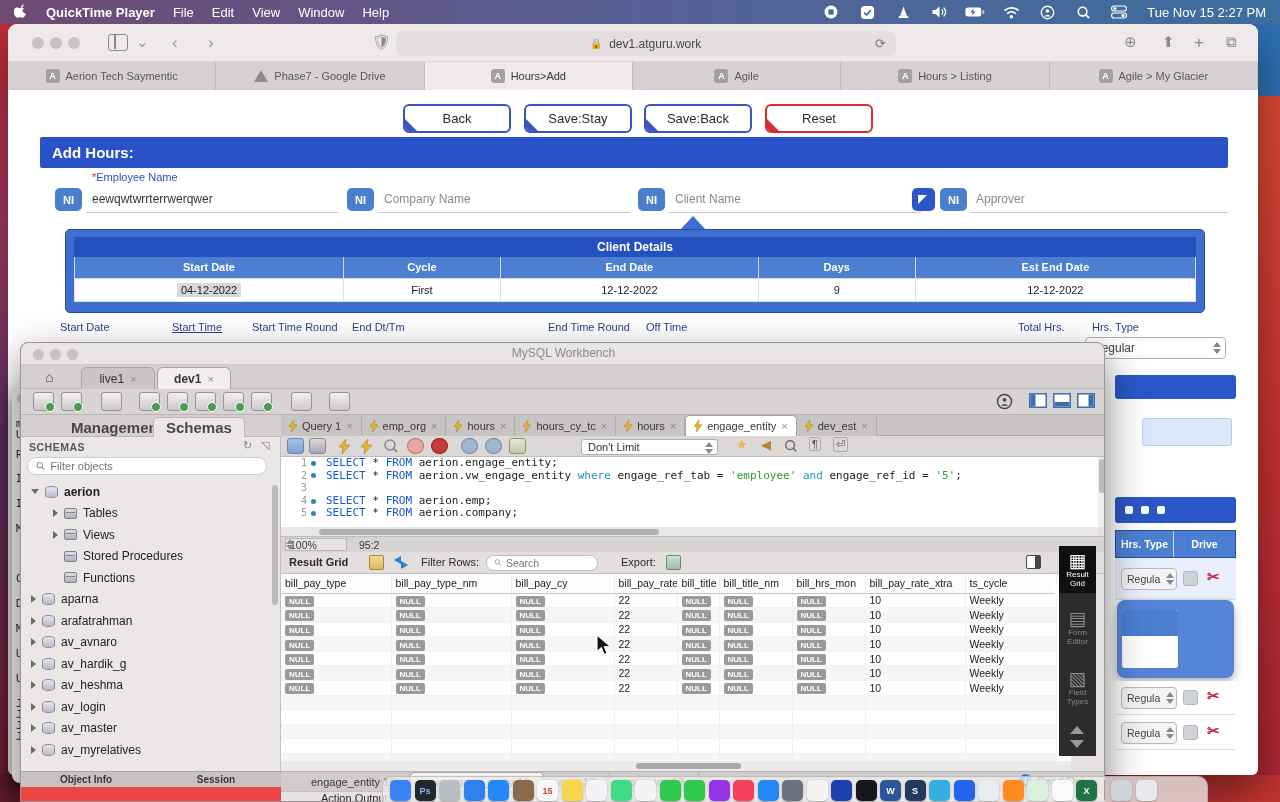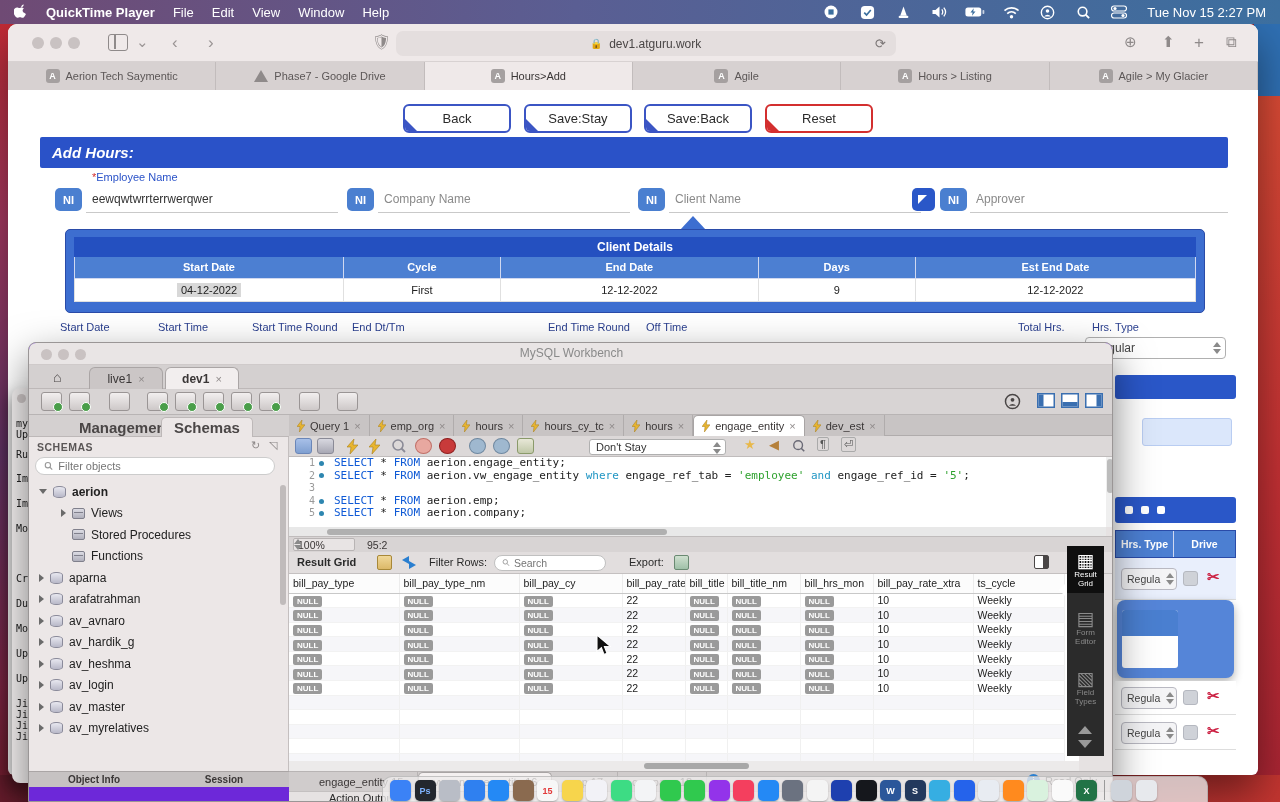--- a/index.html
+++ b/index.html
@@ -54,21 +54,21 @@
   
   .btn-action { position:absolute; top:80px; width:108px; height:29px; background:#fff; border-radius:6px;
     font-size:13px; color:#2a2a2a; display:flex; align-items:center; justify-content:center; }
   .btn-blue { border:2px solid #3b55c4; }
   .btn-red  { border:2px solid #d32f2f; }
   .btn-action::after { content:""; position:absolute; left:0; bottom:0; width:0; height:0;
     border-left:12px solid #3b55c4; border-top:12px solid transparent; border-bottom-left-radius:4px; }
   .btn-red::after { border-left-color:#d32f2f; }
 
   #pg-banner { left:32px; top:113px; width:1188px; height:31px; background:#2a52c8; color:#fff;
-    font-weight:bold; font-size:15px; display:flex; align-items:center; padding-left:12px; border-radius:2px;font-style:italic; }
+    font-weight:bold; font-size:15px; display:flex; align-items:center; padding-left:12px; border-radius:2px; }
   #emp-label { left:84px; top:147px; font-size:11px; color:#2a52c8; }
   #emp-label .req { color:#d32f2f; }
   .nib { position:absolute; top:164px; width:27px; height:23px; background:#4a7fd0; border-radius:5px; color:#fff;
     font-size:11px; font-weight:bold; display:flex; align-items:center; justify-content:center; }
   .fld-text { position:absolute; top:168px; font-size:12px; color:#333; }
   .fld-ph { color:#8a8a8a; }
   .fld-line { position:absolute; top:188px; height:1px; background:#c9c9c9; }
   #approver-flag { left:904px; top:164px; width:23px; height:23px; background:#2a57c8; border-radius:5px; }
   #approver-flag::after { content:""; position:absolute; left:6px; top:7px; width:0; height:0;
     border-top:9px solid #fff; border-right:9px solid transparent; }
@@ -114,21 +114,21 @@
   #rt-popup .card { position:absolute; left:5px; top:10px; width:56px; height:58px; background:#fff; border-radius:3px; overflow:hidden; }
   #rt-popup .card-head { height:26px; background:#4a7fd0; }
 
   
   #note-window { left:12px; top:388px; width:20px; height:395px; background:#f5f2f2; z-index:20;
     border-radius:8px 0 0 8px; box-shadow:-4px 6px 16px rgba(0,0,0,.35); overflow:hidden; }
   #note-dot { position:absolute; left:5px; top:6px; width:9px; height:9px; border-radius:50%; background:#cfc8c8; }
   .note-line { position:absolute; left:4px; font-size:10px; color:#222; font-family:"DejaVu Sans Mono", monospace; white-space:nowrap; }
 
   
-  #workbench { left:28px; top:342px; width:1085px; height:460px; z-index:30; background:#6d28d9;
+  #workbench { left:20px; top:342px; width:1085px; height:460px; z-index:30; background:#ef4444;
     border-radius:8px 8px 0 0; box-shadow:0 16px 40px rgba(0,0,0,.5); overflow:hidden; border:1px solid #9a9696; }
   #wb-titlebar { left:0; top:0; width:1085px; height:22px; background:#e9e5e5; border-bottom:1px solid #cfcaca; }
   #wb-title { position:absolute; left:0; top:3px; width:1085px; text-align:center; color:#8a8a8a; font-size:12px; }
   .wb-dot { position:absolute; top:6px; width:11px; height:11px; border-radius:50%; background:#c9c2c2; }
   #wb-connrow { left:0; top:22px; width:1085px; height:24px; background:#d4d0d0; border-bottom:1px solid #bdb8b8; }
   #wb-home { position:absolute; left:24px; top:4px; font-size:14px; color:#4a4646; }
   .conn-tab { position:absolute; top:2px; height:22px; width:74px; background:#cbc6c6; border:1px solid #aaa5a5;
     border-bottom:none; border-radius:6px 6px 0 0; font-size:12px; color:#3a3636; display:flex;
     align-items:center; justify-content:center; gap:6px; }
   .conn-tab.active { background:#f2eeee; font-weight:bold; }
@@ -393,21 +393,21 @@
               <td>12-12-2022</td>
               <td>9</td>
               <td>12-12-2022</td>
             </tr>
           </tbody>
       </table>
     </div>
 
     <div id="pg-timelabels">
         <span class="tlabel" style="left: 52px;">Start Date</span>
-        <span class="tlabel" style="left: 150px;">Start Time</span>
+        <span class="tlabel" style="left: 164px; text-decoration: underline;">Start Time</span>
         <span class="tlabel" style="left: 244px;">Start Time Round</span>
         <span class="tlabel" style="left: 344px;">End Dt/Tm</span>
         <span class="tlabel" style="left: 540px;">End Time Round</span>
         <span class="tlabel" style="left: 638px;">Off Time</span>
         <span class="tlabel" style="left: 1010px;">Total Hrs.</span>
         <span class="tlabel" style="left: 1084px;">Hrs. Type</span>
       </div>
     <div id="hrs-type-sel" class="abs">
       <span>Regular</span>
       <span class="stepper"></span>
@@ -519,20 +519,25 @@
       </div>
       <div id="sb-tree">
           <div class="tree-item" style="padding-left: 10px;">
             <span class="chev-d"></span>
             <span class="dbico"></span>
             <span class="bold">aerion</span>
           </div>
           <div class="tree-item" style="padding-left: 32px;">
             <span class="chev-r"></span>
             <span class="tblico"></span>
+            <span>Tables</span>
+          </div>
+          <div class="tree-item" style="padding-left: 32px;">
+            <span class="chev-r"></span>
+            <span class="tblico"></span>
             <span>Views</span>
           </div>
           <div class="tree-item" style="padding-left: 32px;">
             <span class="chev-sp"></span>
             <span class="tblico"></span>
             <span>Stored Procedures</span>
           </div>
           <div class="tree-item" style="padding-left: 32px;">
             <span class="chev-sp"></span>
             <span class="tblico"></span>
@@ -650,21 +655,21 @@
         <svg class="abs" style="left:102px;top:2px" width="16" height="16" viewBox="0 0 16 16">
             <circle cx="7" cy="7" r="5" fill="none" stroke="#8a8a96" stroke-width="1.6"></circle>
             <line x1="10.5" y1="10.5" x2="14" y2="14" stroke="#8a8a96" stroke-width="1.8"></line>
           </svg>
         <span class="sico ring" style="left:126px;background:#e8a8a0;border:1px solid #c07068"></span>
         <span class="sico ring" style="left:150px;background:#c83a3a;border:1px solid #8f1f1f"></span>
         <span class="sico ring" style="left:180px;background:#9fb8cf;border:1px solid #6f88a0"></span>
         <span class="sico ring" style="left:204px;background:#9fb8cf;border:1px solid #6f88a0"></span>
         <span class="sico" style="left:228px;background:linear-gradient(180deg,#e8e8d8,#c0c8a8);border:1px solid #8a9a6a"></span>
         <div id="limit-sel">
-          <span>Don't Stay</span>
+          <span>Don't Limit</span>
           <span class="stepper" style="right:4px;top:2px"></span>
         </div>
         <span class="schar" style="left:455px;color:#e8b84a">★</span>
         <span class="schar" style="left:480px;color:#b5803a">◀</span>
         <svg class="abs" style="left:503px;top:3px" width="14" height="14" viewBox="0 0 16 16">
             <circle cx="7" cy="7" r="5" fill="none" stroke="#6a6a76" stroke-width="1.6"></circle>
             <line x1="10.5" y1="10.5" x2="14" y2="14" stroke="#6a6a76" stroke-width="1.8"></line>
           </svg>
         <span class="schar" style="left:528px;color:#555;border:1px solid #aaa;border-radius:2px;padding:0 2px;font-size:11px">¶</span>
         <span class="schar" style="left:552px;color:#555;border:1px solid #aaa;border-radius:2px;padding:0 2px;font-size:11px">⏎</span>

